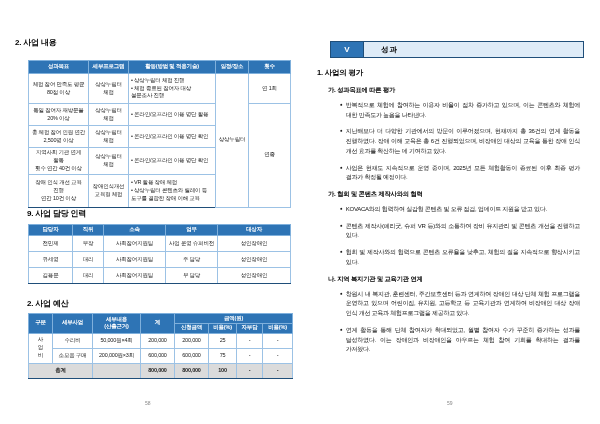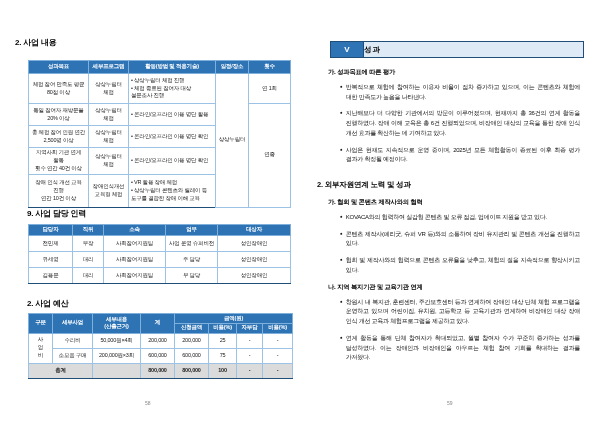--- a/index.html
+++ b/index.html
@@ -34,21 +34,21 @@
 
   .pageno { position:absolute; font-size:5px; color:#888; }
 
   
   .banner { position:absolute; left:30px; top:41px; width:254px; height:17px;
     display:flex; align-items:stretch; border:1px solid #1F4E79; background:#DEEBF7; }
   .banner .numeral { width:33px; background:#2E74B5; color:#fff; font-weight:bold;
     font-size:8px; display:flex; align-items:center; justify-content:center;
     border-right:1px solid #1F4E79; }
   .banner .btitle { font-size:7.5px; font-weight:bold; color:#000; display:flex;
-    align-items:center; letter-spacing:1px; }
+    align-items:center; padding-left:17px; letter-spacing:1px; }
 
   .rp-body { position:absolute; left:17px; top:68px; width:268px; }
   .h1 { font-size:7.5px; font-weight:bold; color:#000; margin-bottom:8px; letter-spacing:-0.2px; }
   .h1.gap { margin-top:15px; }
   .h2 { font-size:6.3px; font-weight:bold; color:#000; margin:0 0 6px 11px; letter-spacing:-0.2px; }
   .bullet { display:flex; margin:0 0 7px 23px; width:240px; }
   .bm { font-size:4.6px; line-height:1.9; margin-right:3px; color:#111; flex:0 0 auto; }
   .bt { font-size:6px; line-height:1.62; color:#111; text-align:justify; letter-spacing:-0.25px; word-break:keep-all; }
 </style>
 </head>
@@ -237,35 +237,35 @@
 
   <div class="page" id="page-right">
 
     <div class="banner">
       <div class="numeral">V</div>
       <div class="btitle">성과</div>
     </div>
 
     <div class="rp-body">
 
+      <div class="h1">1. 사업의 평가</div>
       <div class="h2">가. 성과목표에 따른 평가</div>
       <div class="bullet">
         <span class="bm">●</span>
         <span class="bt">반복적으로 체험에 참여하는 이용자 비율이 점차 증가하고 있으며, 이는 콘텐츠와 체험에 대한 만족도가 높음을 나타낸다.</span>
       </div>
       <div class="bullet">
         <span class="bm">●</span>
         <span class="bt">지난해보다 더 다양한 기관에서의 방문이 이루어졌으며, 현재까지 총 36건의 연계 활동을 진행하였다. 장애 이해 교육은 총 6건 진행되었으며, 비장애인 대상의 교육을 통한 장애 인식 개선 효과를 확산하는 데 기여하고 있다.</span>
       </div>
       <div class="bullet">
         <span class="bm">●</span>
         <span class="bt">사업은 현재도 지속적으로 운영 중이며, 2025년 모든 체험활동이 종료된 이후 최종 평가 결과가 확정될 예정이다.</span>
       </div>
 
-      <div class="h1 gap">2. 외부자원연계 노력 및 성과</div>
 
       <div class="h2">가. 협회 및 콘텐츠 제작사와의 협력</div>
       <div class="bullet">
         <span class="bm">●</span>
         <span class="bt">KOVACA와의 협력하여 실감형 콘텐츠 및 오류 점검, 업데이트 지원을 받고 있다.</span>
       </div>
       <div class="bullet">
         <span class="bm">●</span>
         <span class="bt">콘텐츠 제작사(페리굿, 슈퍼 VR 등)와의 소통하여 장비 유지관리 및 콘텐츠 개선을 진행하고 있다.</span>
       </div>

